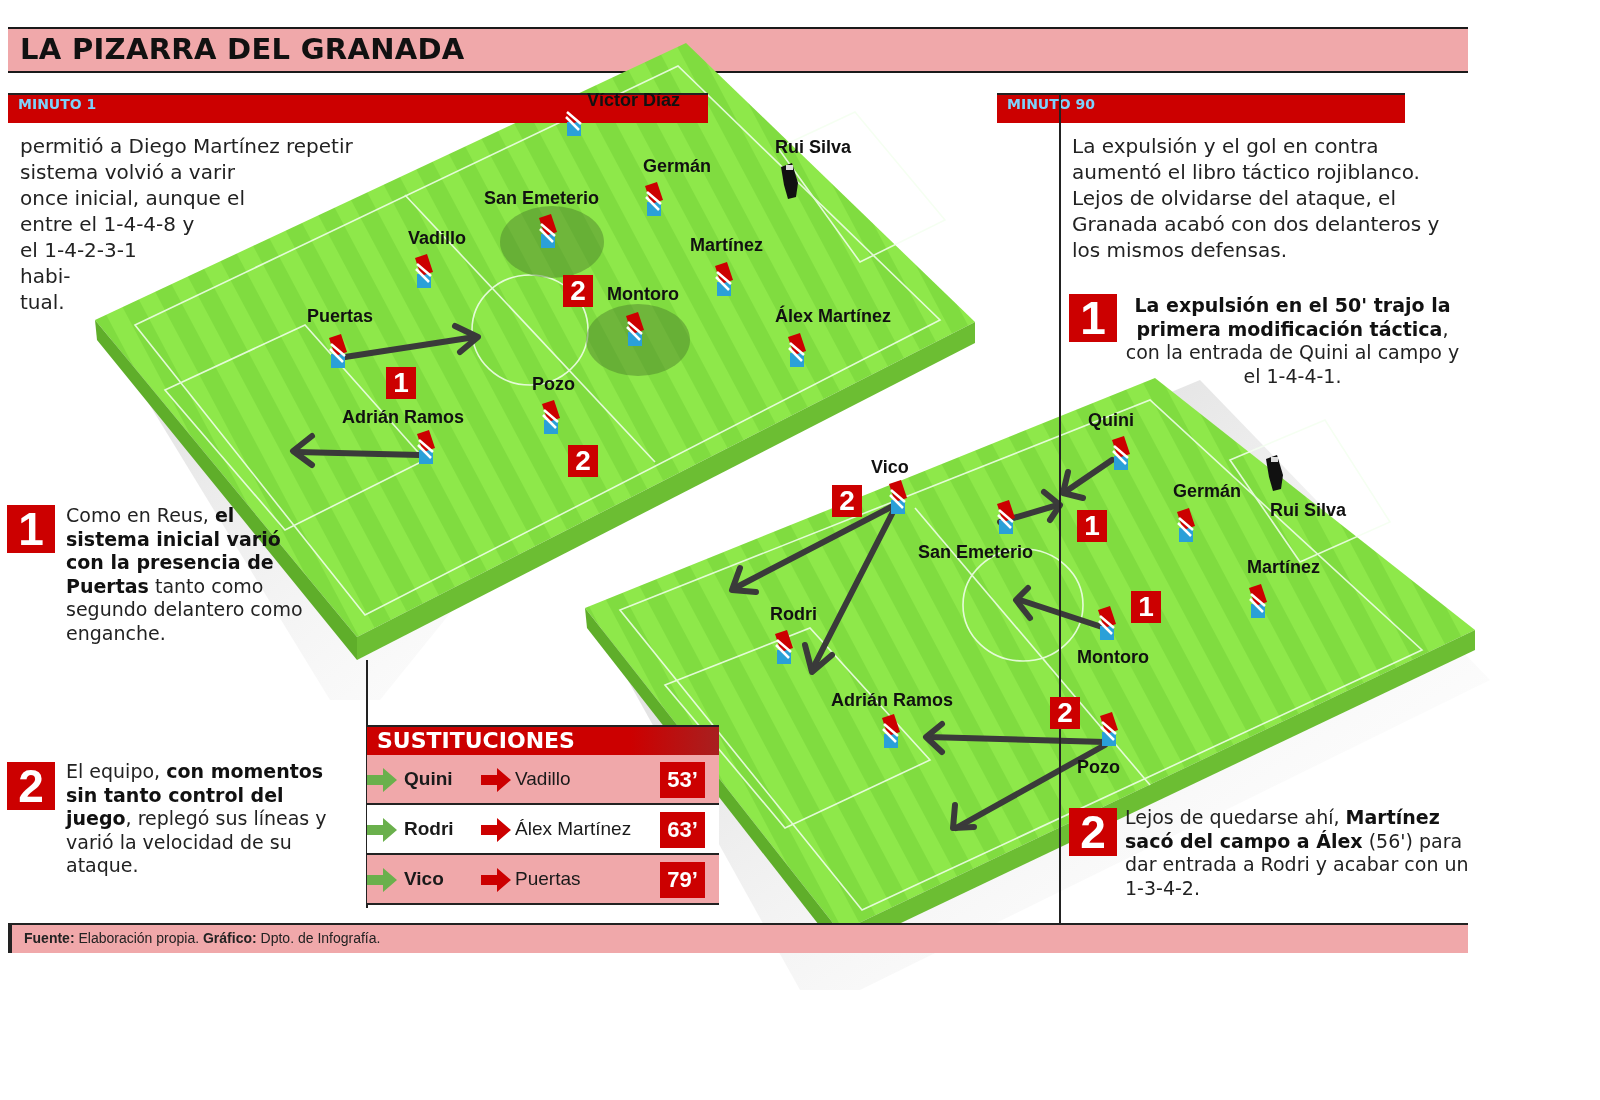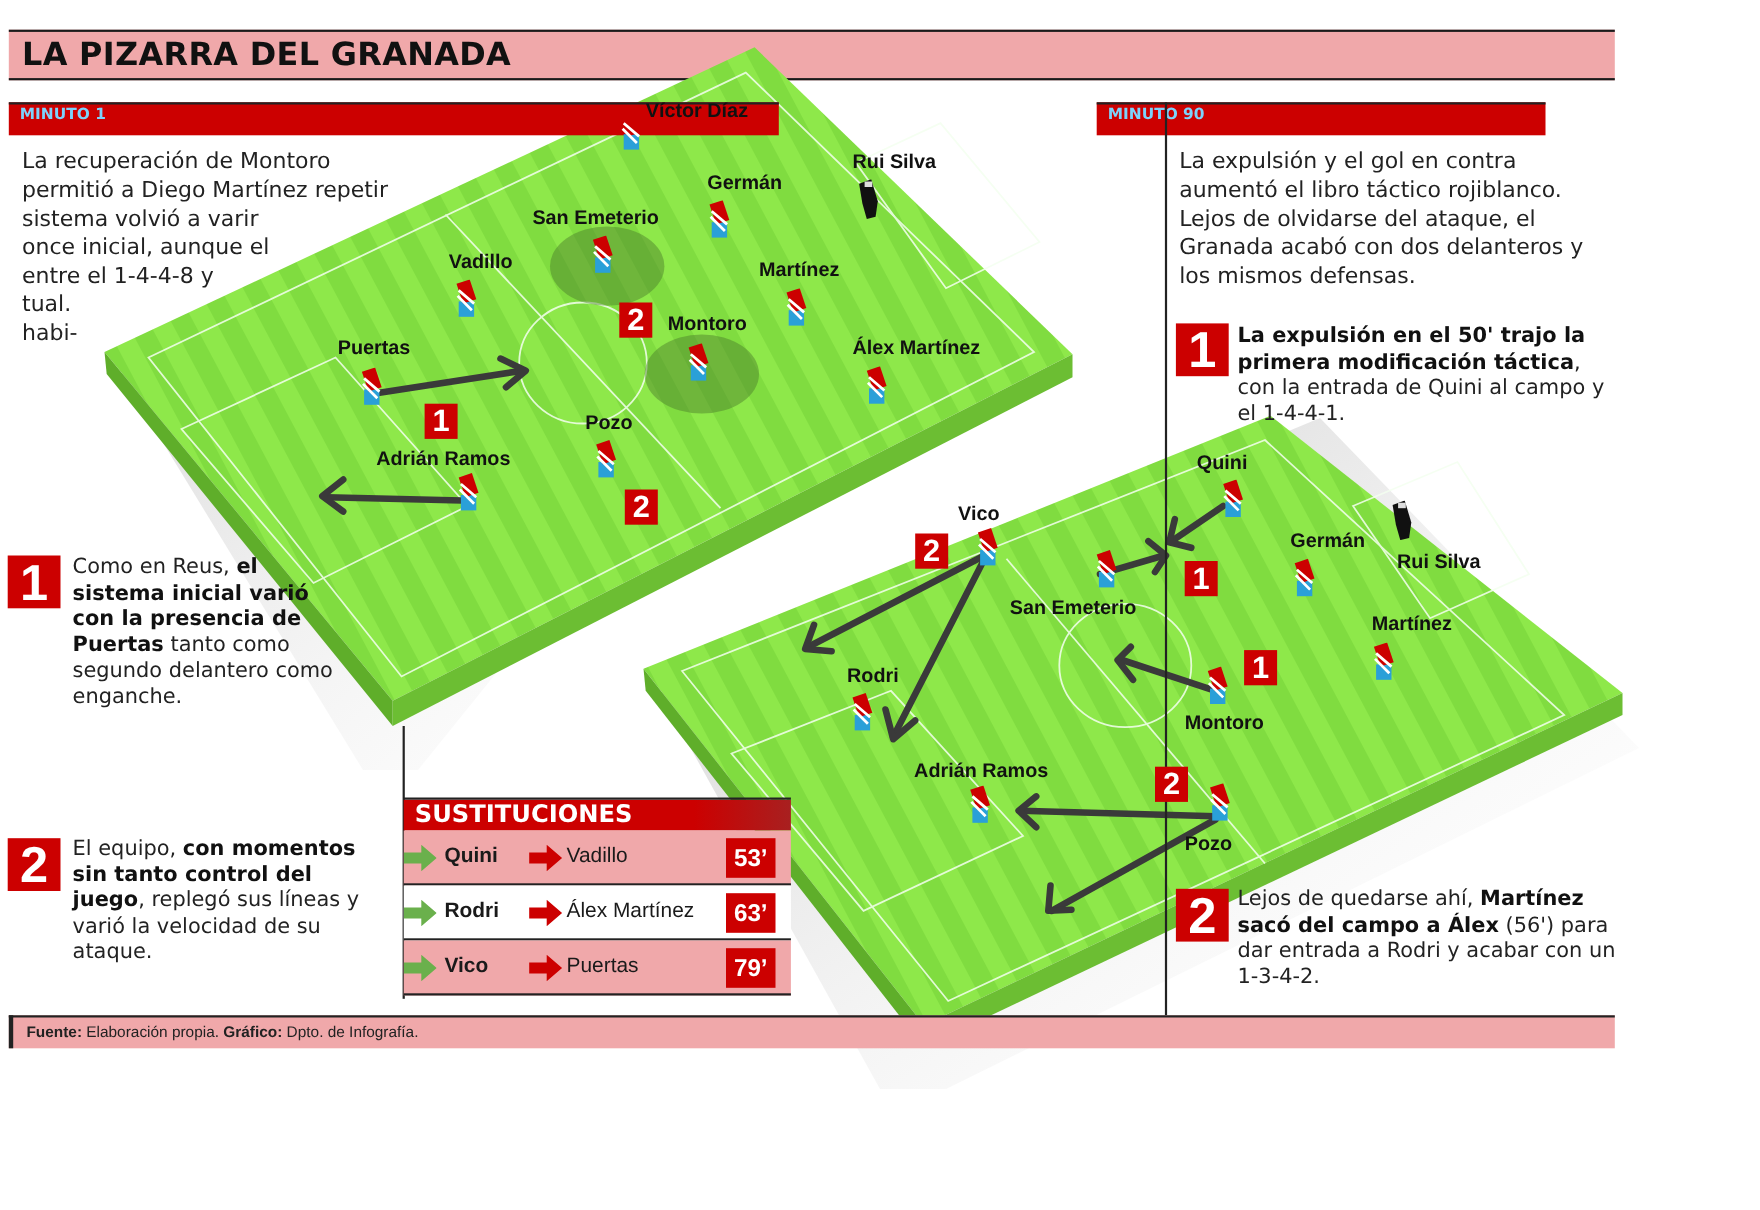--- a/index.html
+++ b/index.html
@@ -183,43 +183,43 @@
   <span>MINUTO 1</span>
 </div>
 <div class="section-head" id="min90-head">
   <span>MINUTO 90</span>
 </div>
 
 <div class="vline" style="left:366px;top:660px;height:248px;"></div>
 <div class="vline" style="left:1059px;top:93px;height:830px;"></div>
 
 <div class="intro-text" id="min1-intro">
-  <span class="l">La recuperación de Montoro</span>
   <span class="l">permitió a Diego Martínez repetir</span>
   <span class="l">sistema volvió a varir</span>
   <span class="l">once inicial, aunque el</span>
   <span class="l">entre el 1-4-4-8 y</span>
+  <span class="l">el 1-4-2-3-1</span>
+  <span class="l">habi-</span>
   <span class="l">tual.</span>
-  <span class="l">habi-</span>
 </div>
 
 <div class="intro-text" id="min90-intro">La expulsión y el gol en contra aumentó el libro táctico rojiblanco. Lejos de olvidarse del ataque, el Granada acabó con dos delanteros y los mismos defensas.</div>
 
 <div class="num-badge big" style="left:7px;top:505px;">1</div>
 <div class="note-text" style="left:66px;top:504px;width:240px;">
   <span>Como en Reus, </span><b>el sistema inicial varió con la presencia de Puertas</b><span> tanto como segundo delantero como enganche.</span>
 </div>
 
 <div class="num-badge big" style="left:7px;top:762px;">2</div>
 <div class="note-text" style="left:66px;top:760px;width:270px;">
   <span>El equipo, </span><b>con momentos sin tanto control del juego</b><span>, replegó sus líneas y varió la velocidad de su ataque.</span>
 </div>
 
 <div class="num-badge big" style="left:1069px;top:294px;">1</div>
-<div class="note-text" style="left:1125px;top:294px;width:335px;text-align:left;">
+<div class="note-text" style="left:1125px;top:294px;width:335px;text-align:center;">
   <b>La expulsión en el 50' trajo la primera modificación táctica</b><span>, con la entrada de Quini al campo y el 1-4-4-1.</span>
 </div>
 
 <div class="num-badge big" style="left:1069px;top:808px;">2</div>
 <div class="note-text" style="left:1125px;top:806px;width:345px;">
   <span>Lejos de quedarse ahí, </span><b>Martínez sacó del campo a Álex</b><span> (56') para dar entrada a Rodri y acabar con un 1-3-4-2.</span>
 </div>
 
 <div class="player-label" style="left:587px;top:90px;">Víctor Díaz</div>
 <svg class="player" style="left:563px;top:102px;" viewBox="0 0 22 36">

